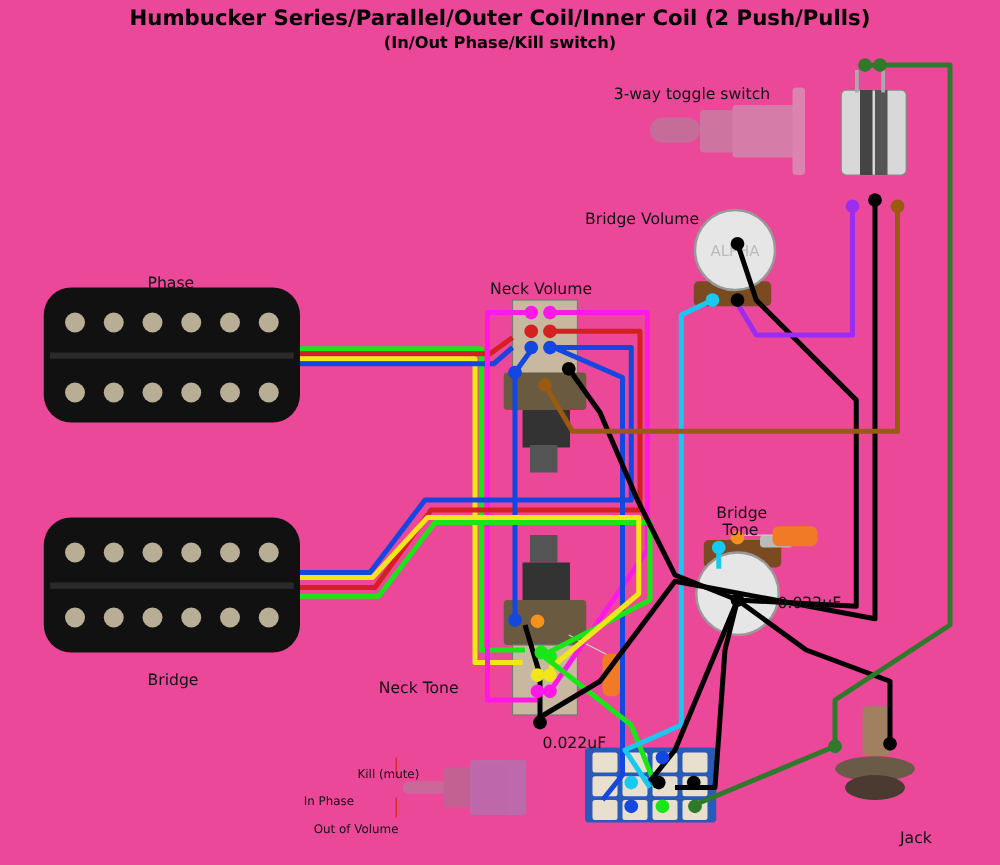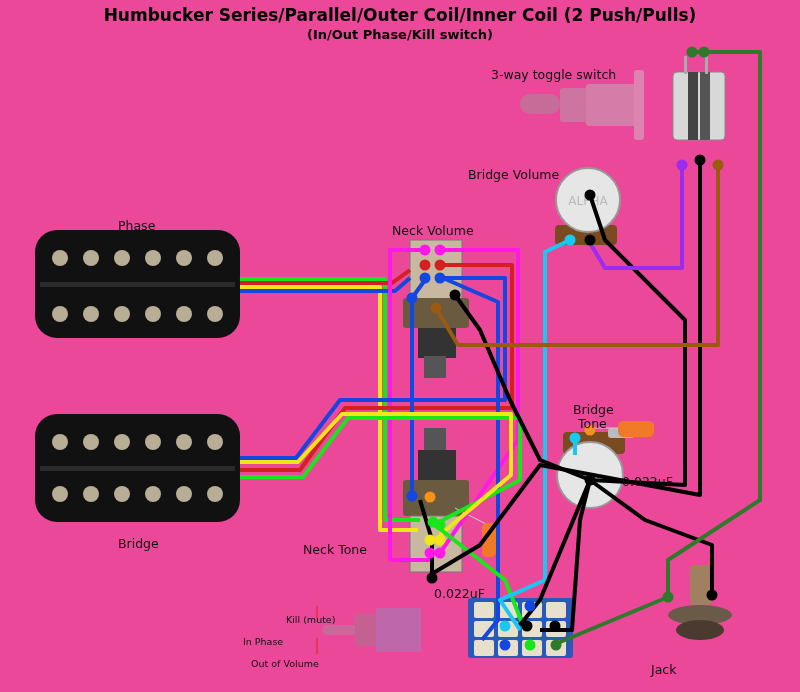--- a/index.html
+++ b/index.html
@@ -207,19 +207,19 @@
   </svg>
 
   <div class="lbl" style="left:118px;top:207px;">Phase</div>
   <div class="lbl" style="left:118px;top:525px;">Bridge</div>
   <div class="lbl" style="left:392px;top:212px;">Neck Volume</div>
   <div class="lbl" style="left:303px;top:531px;">Neck Tone</div>
   <div class="lbl" style="left:468px;top:156px;">Bridge Volume</div>
   <div class="lbl" style="left:573px;top:391px;">Bridge</div>
   <div class="lbl" style="left:578px;top:405px;">Tone</div>
   <div class="lbl" style="left:491px;top:56px;">3-way toggle switch</div>
-  <div class="lbl" style="left:651px;top:651px;">Jack</div>
+  <div class="lbl" style="left:720px;top:651px;">Jack</div>
   <div class="lbl" style="left:434px;top:575px;">0.022uF</div>
   <div class="lbl" style="left:622px;top:463px;">0.022uF</div>
   <div class="lbl sm" style="left:251px;top:603px;padding-left:35px;">Kill (mute)</div>
   <div class="lbl sm" style="left:243px;top:625px;">In Phase</div>
   <div class="lbl sm" style="left:251px;top:647px;">Out of Volume</div>
 </div>
 
 </body></html>

